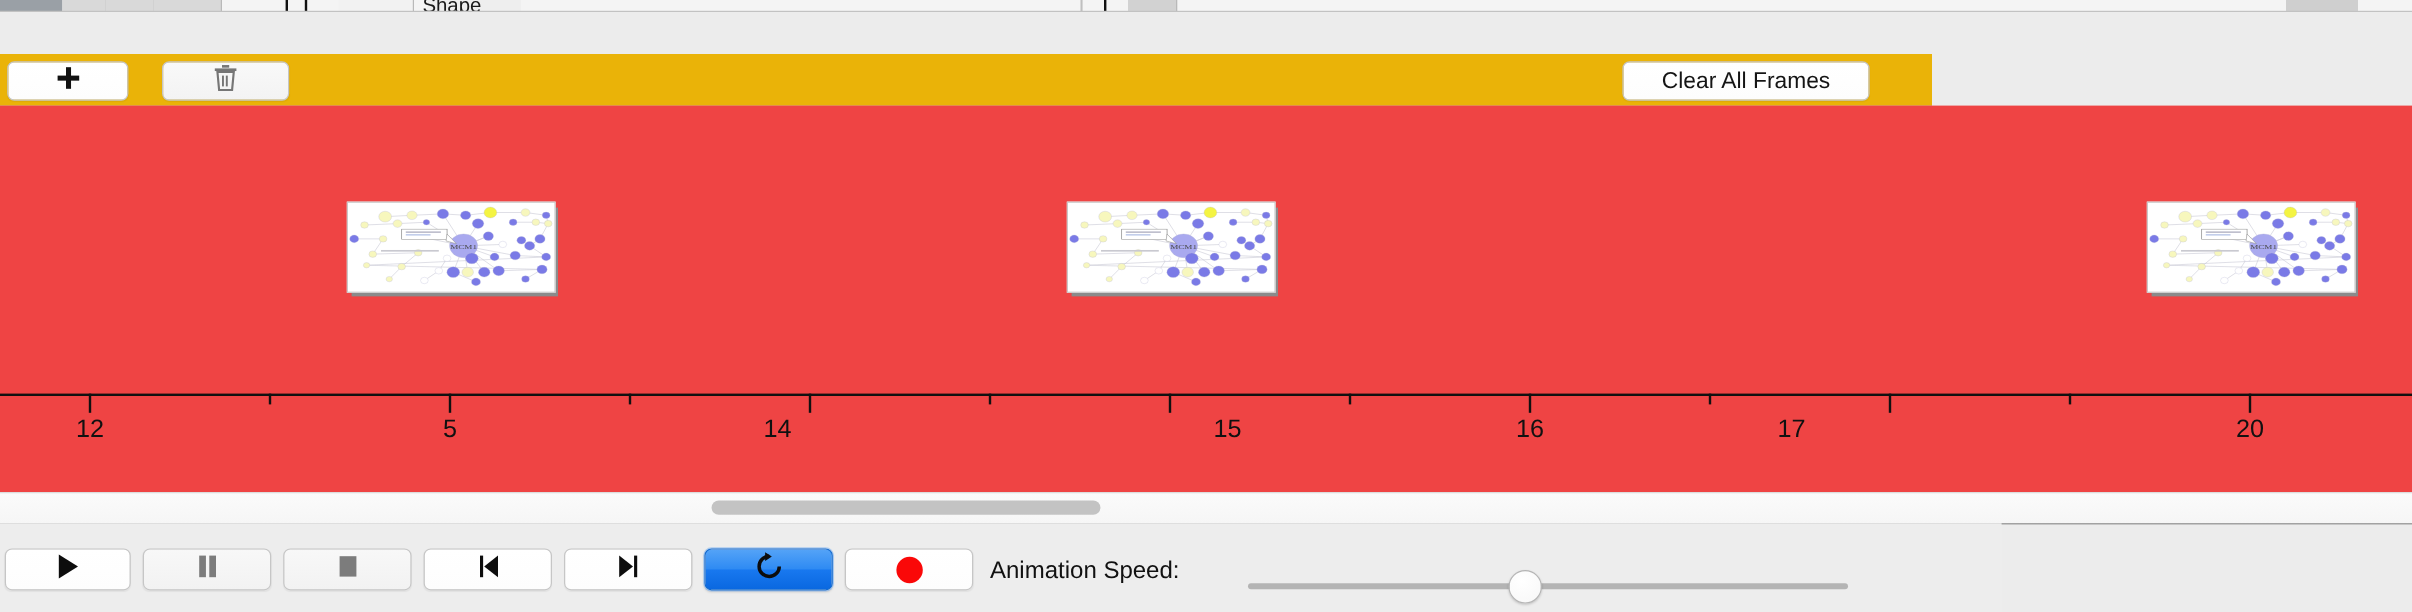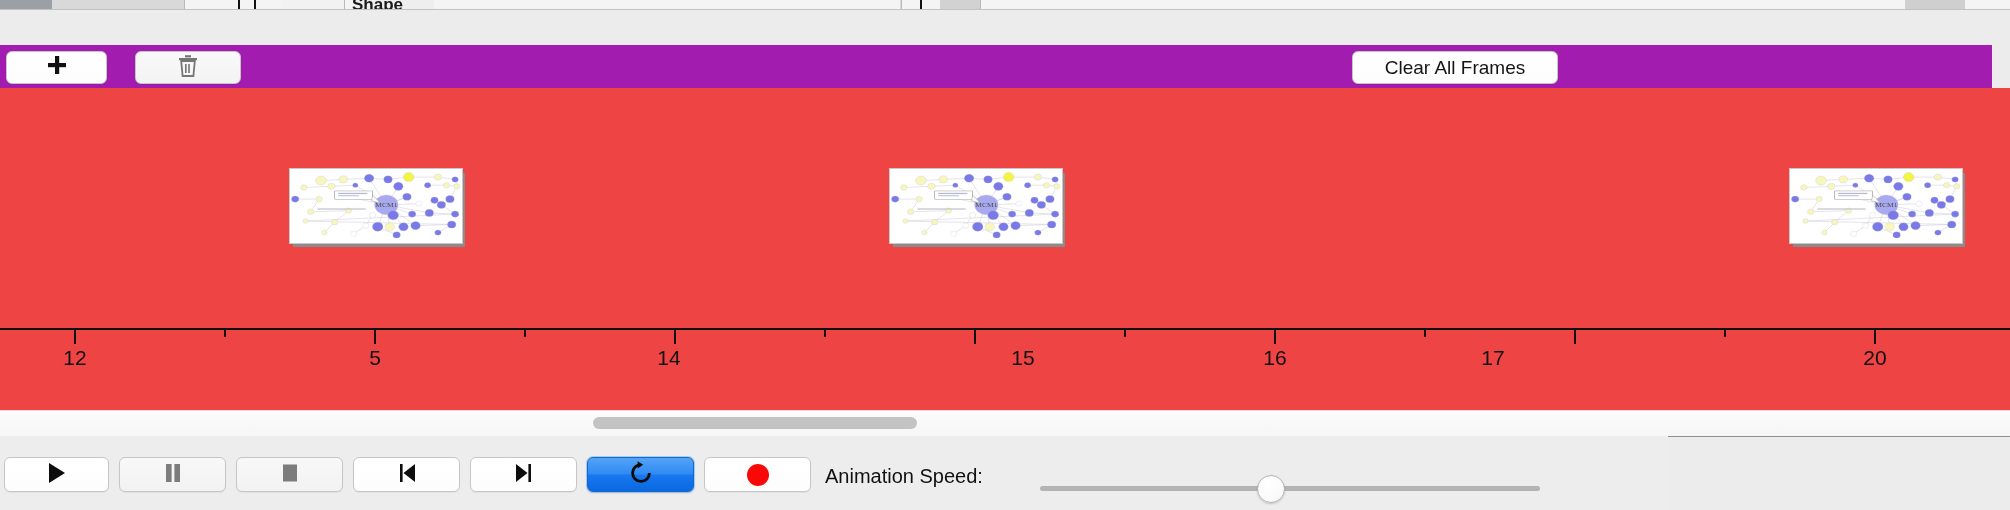--- a/index.html
+++ b/index.html
@@ -6,21 +6,21 @@
   html,body{margin:0;padding:0;}
   body{
     width:2010px;height:510px;overflow:hidden;
     font-family:"Liberation Sans","DejaVu Sans",sans-serif;
     background:#ececec;
     -webkit-font-smoothing:antialiased;
   }
   .app{position:relative;width:2010px;height:510px;overflow:hidden;}
 
   
-  .bg-strip{position:absolute;left:0;top:0;width:2010px;height:10px;background:#f4f4f4;overflow:hidden;font-weight:bold;}
+  .bg-strip{position:absolute;left:0;top:0;width:2010px;height:10px;background:#f4f4f4;overflow:hidden;}
   .bg-chunk{position:absolute;top:0;height:10px;background:#d9d9d9;border-right:1px solid #b9b9b9;}
   .bg-dark{position:absolute;top:0;height:10px;background:#9aa0a6;}
   .bg-label{position:absolute;top:-5px;font-size:17px;color:#1a1a1a;font-family:"Liberation Sans",sans-serif;white-space:nowrap;}
   .bg-tick{position:absolute;top:0;width:2px;height:10px;background:#111;}
   .bg-line{position:absolute;left:0;top:9px;width:2010px;height:1px;background:#c2c2c2;}
 
   
   .titlebar{
     position:absolute;left:0;top:10px;width:2010px;height:35px;
     background:linear-gradient(to bottom,#ededed 0%,#e3e3e3 55%,#d6d6d6 100%);
@@ -30,22 +30,22 @@
   .tl-close{left:11px;background:radial-gradient(circle at 35% 30%,#ff7b72,#f1584f);border:1px solid #e0483f;}
   .tl-min{left:41px;background:radial-gradient(circle at 35% 30%,#e2e2e2,#cfcfcf);border:1px solid #c2c2c2;}
   .tl-max{left:71px;background:radial-gradient(circle at 35% 30%,#45d65c,#16bd33);border:1px solid #14ab2d;}
   .wintitle{
     position:absolute;left:0;top:0;width:2010px;height:35px;line-height:35px;
     text-align:center;font-size:19px;color:#4a4a4a;
   }
 
   
   .toolbar{
-    position:absolute;left:0;top:45px;width:1992px;height:43px;
-    background:#a21caf;border-bottom:1px solid #c9c9c9;text-decoration:underline;
+    position:absolute;left:0;top:45px;width:1610px;height:43px;
+    background:#eab308;border-bottom:1px solid #c9c9c9;text-decoration:underline;
   }
   .tbtn{
     position:absolute;top:6px;height:31px;border-radius:6px;
     border:1px solid #c6c6c6;
     display:flex;align-items:center;justify-content:center;
     box-shadow:0 1px 1px rgba(0,0,0,.05);
     cursor:default;user-select:none;
   }
   .tbtn.white{background:linear-gradient(to bottom,#ffffff,#fdfdfd);}
   .tbtn.grey{background:linear-gradient(to bottom,#f9f9f9,#f3f3f3);}
@@ -470,21 +470,21 @@
       </div>
     <div class="ruler-line"></div>
     <div id="ticks-layer">
         <div class="tick major" style="left: 74px;"></div>
         <div class="tick-label" style="left: 45px;">12</div>
         <div class="tick minor" style="left: 224px;"></div>
         <div class="tick major" style="left: 374px;"></div>
         <div class="tick-label" style="left: 345px;">5</div>
         <div class="tick minor" style="left: 524px;"></div>
         <div class="tick major" style="left: 674px;"></div>
-        <div class="tick-label" style="left: 639px;">14</div>
+        <div class="tick-label" style="left: 618px;">14</div>
         <div class="tick minor" style="left: 824px;"></div>
         <div class="tick major" style="left: 974px;"></div>
         <div class="tick-label" style="left: 993px;">15</div>
         <div class="tick minor" style="left: 1124px;"></div>
         <div class="tick major" style="left: 1274px;"></div>
         <div class="tick-label" style="left: 1245px;">16</div>
         <div class="tick minor" style="left: 1424px;"></div>
         <div class="tick major" style="left: 1574px;"></div>
         <div class="tick-label" style="left: 1463px;">17</div>
         <div class="tick minor" style="left: 1724px;"></div>

